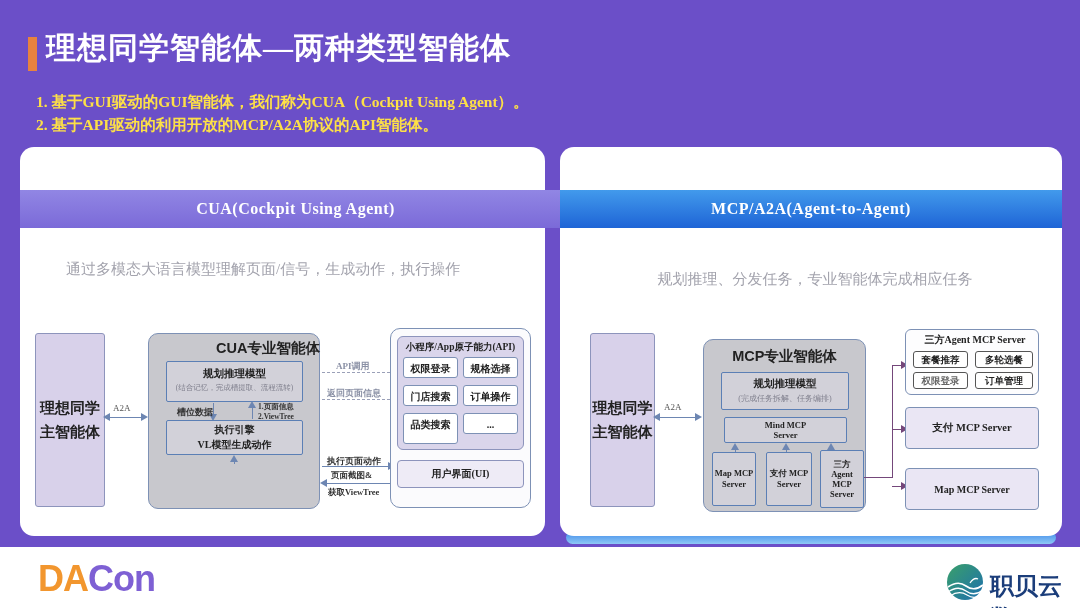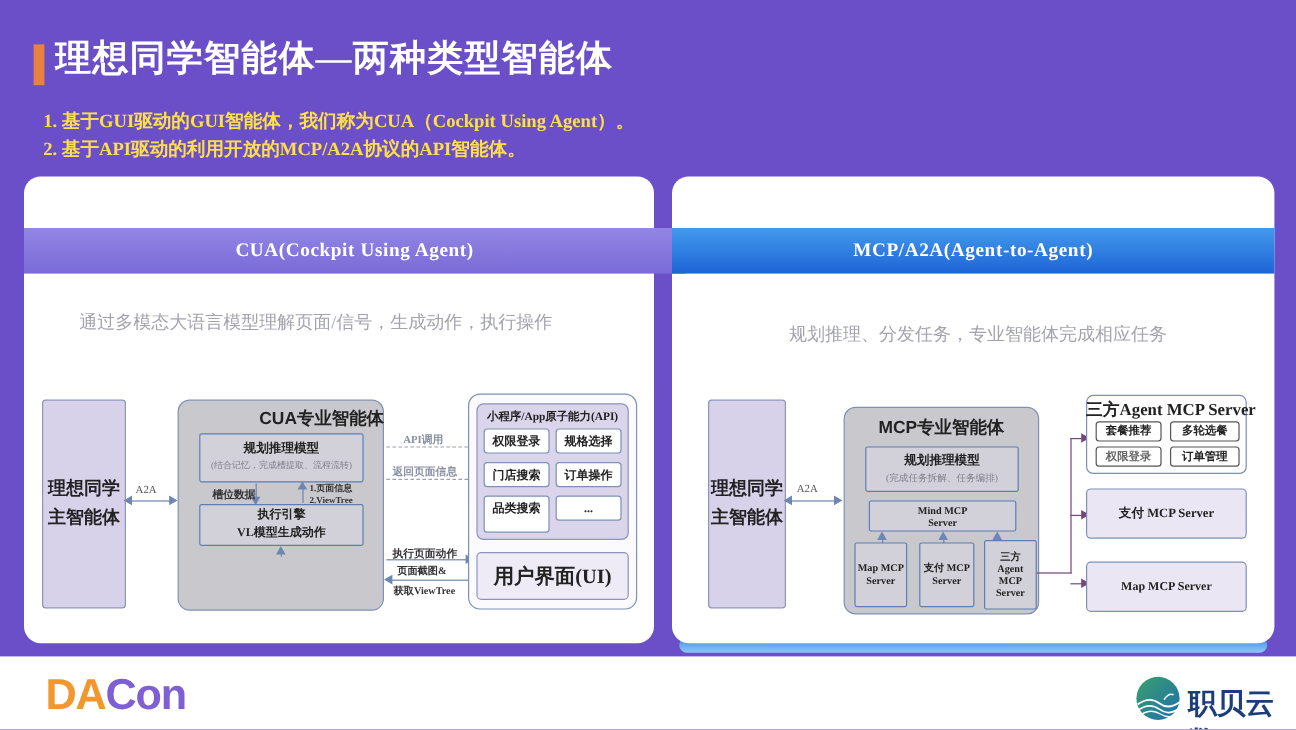--- a/index.html
+++ b/index.html
@@ -130,21 +130,21 @@
 
   <div class="abs dbox" style="left:390px;top:328px;width:141px;height:180px;background:#fbfbfd;border-radius:10px;"></div>
   <div class="abs dbox" style="left:397px;top:336px;width:127px;height:114px;background:#dad5eb;border:1px solid #8d94bc;border-radius:6px;"></div>
   <div class="abs nowrap" style="left:397px;top:341px;width:127px;text-align:center;font-size:9.5px;font-weight:bold;color:#222;font-family:'Liberation Serif','DejaVu Serif',serif;">小程序/App原子能力(API)</div>
   <div class="abs chip" style="left:403px;top:357px;width:55px;height:21px;line-height:21px;">权限登录</div>
   <div class="abs chip" style="left:463px;top:357px;width:55px;height:21px;line-height:21px;">规格选择</div>
   <div class="abs chip" style="left:403px;top:385px;width:55px;height:21px;line-height:21px;">门店搜索</div>
   <div class="abs chip" style="left:463px;top:385px;width:55px;height:21px;line-height:21px;">订单操作</div>
   <div class="abs chip" style="left:403px;top:413px;width:55px;height:31px;line-height:21px;">品类搜索</div>
   <div class="abs chip" style="left:463px;top:413px;width:55px;height:21px;line-height:21px;">...</div>
-  <div class="abs dbox center" style="left:397px;top:460px;width:127px;height:40px;background:#eeebf6;border:1px solid #8d94bc;border-radius:4px;font-size:17px;font-weight:bold;color:#222;">用户界面(UI)</div>
+  <div class="abs dbox center" style="left:397px;top:460px;width:127px;height:28px;background:#eeebf6;border:1px solid #8d94bc;border-radius:4px;font-size:10px;font-weight:bold;color:#222;">用户界面(UI)</div>
 
   <div class="abs agent-box center pre" style="left:590px;top:333px;width:63px;height:172px;">理想同学
 主智能体</div>
 
   <div class="abs hline" style="left:659px;top:417px;width:38px;"></div>
   <div class="abs ah ah-l" style="left:653px;top:413px;"></div>
   <div class="abs ah ah-r" style="left:695px;top:413px;"></div>
   <div class="abs tiny" style="left:664px;top:402px;">A2A</div>
 
   <div class="abs dbox gray-box" style="left:703px;top:339px;width:163px;height:173px;"></div>
@@ -177,21 +177,21 @@
   <div class="abs hline pline" style="left:864px;top:477px;width:29px;"></div>
   <div class="abs vline pline" style="left:892px;top:365px;height:113px;"></div>
   <div class="abs hline pline" style="left:892px;top:365px;width:11px;"></div>
   <div class="abs ah ah-r ah-rp" style="left:901px;top:361px;"></div>
   <div class="abs hline pline" style="left:892px;top:429px;width:11px;"></div>
   <div class="abs ah ah-r ah-rp" style="left:901px;top:425px;"></div>
   <div class="abs hline pline" style="left:892px;top:486px;width:11px;"></div>
   <div class="abs ah ah-r ah-rp" style="left:901px;top:482px;"></div>
 
   <div class="abs dbox" style="left:905px;top:329px;width:134px;height:66px;background:#fdfdfe;border-radius:6px;"></div>
-  <div class="abs nowrap" style="left:905px;top:333px;width:140px;text-align:right;font-size:14px;font-weight:bold;color:#222;font-family:'Liberation Serif','DejaVu Serif',serif;">三方Agent MCP Server</div>
+  <div class="abs nowrap" style="left:905px;top:333px;width:140px;text-align:center;font-size:10px;font-weight:bold;color:#222;font-family:'Liberation Serif','DejaVu Serif',serif;">三方Agent MCP Server</div>
   <div class="abs chip" style="left:913px;top:351px;width:55px;height:17px;line-height:17px;font-size:9.5px;border-color:#555;">套餐推荐</div>
   <div class="abs chip" style="left:975px;top:351px;width:58px;height:17px;line-height:17px;font-size:9.5px;border-color:#555;">多轮选餐</div>
   <div class="abs chip" style="left:913px;top:372px;width:55px;height:17px;line-height:17px;font-size:9.5px;border-color:#555;color:#666;">权限登录</div>
   <div class="abs chip" style="left:975px;top:372px;width:58px;height:17px;line-height:17px;font-size:9.5px;border-color:#555;">订单管理</div>
 
   <div class="abs dbox center" style="left:905px;top:407px;width:134px;height:42px;background:#eae6f4;border-radius:4px;font-size:10.5px;font-weight:bold;color:#222;">支付 MCP Server</div>
   <div class="abs dbox center" style="left:905px;top:468px;width:134px;height:42px;background:#eae6f4;border-radius:4px;font-size:10px;font-weight:bold;color:#222;">Map MCP Server</div>
 
   <div class="abs footer"></div>
   <div class="abs dacon">

